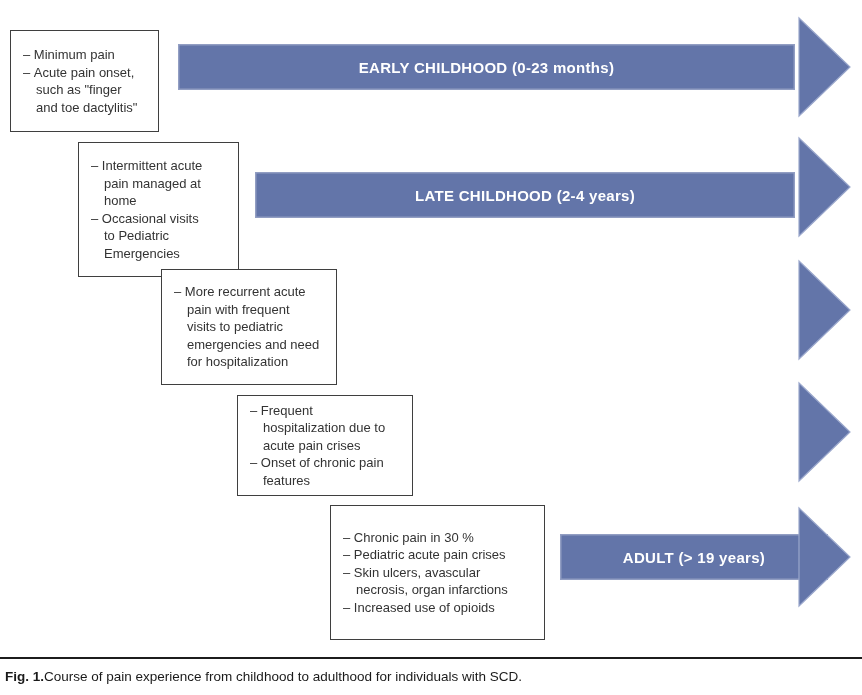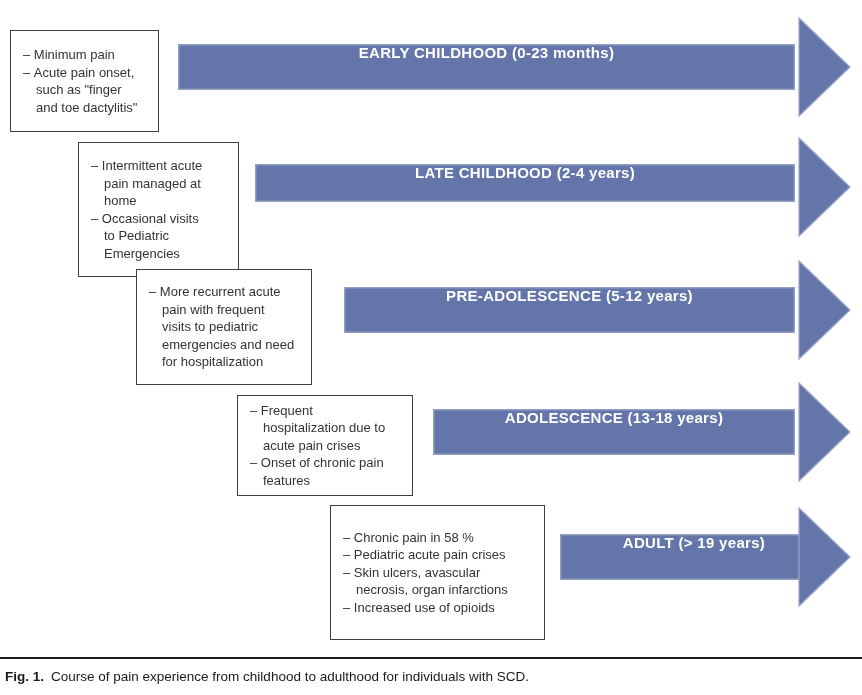--- a/index.html
+++ b/index.html
@@ -40,42 +40,43 @@
   }
   .note {
     white-space: pre-line;
     padding-left: 13px;
     text-indent: -13px;
   }
   .note::before { content: "\2013\00a0"; }
 
   .b1 { left: 10px;  top: 15px;  width: 149px; height: 102px; }
   .b2 { left: 78px;  top: 127px; width: 161px; height: 135px; }
-  .b3 { left: 136px; top: 254px; width: 176px; height: 116px; }
+  .b3 { left: 161px; top: 254px; width: 176px; height: 116px; }
   .b4 { left: 237px; top: 380px; width: 176px; height: 101px; }
   .b5 { left: 330px; top: 490px; width: 215px; height: 135px; }
 
   
   .arrow-body {
     position: absolute;
     background: var(--arrow-fill);
     box-shadow: inset 0 0 0 1.5px rgba(255,255,255,0.30);
     display: flex;
+    align-items: center;
     justify-content: center;
     z-index: 1;
   }
   .stage-label {
     color: var(--label-text);
     font-weight: 700;
     font-size: 15px;
     letter-spacing: 0.3px;
     white-space: nowrap;
   }
   .a1 { left: 178px; top: 44px;  width: 617px; height: 46px; }
-  .a2 { left: 255px; top: 164px; width: 540px; height: 38px; }
+  .a2 { left: 255px; top: 172px; width: 540px; height: 46px; }
   .a3 { left: 344px; top: 287px; width: 451px; height: 46px; }
   .a4 { left: 433px; top: 409px; width: 362px; height: 46px; }
   .a5 { left: 560px; top: 534px; width: 268px; height: 46px; }
 
   .arrow-head {
     position: absolute;
     left: 798px;
     width: 53px;
     height: 100px;
     overflow: visible;
@@ -104,21 +105,20 @@
     position: absolute;
     left: 5px;
     top: 668px;
     width: 850px;
     color: var(--caption-text);
     font-size: 13.5px;
     line-height: 17px;
   }
   .caption .fig-label {
     font-weight: 700;
-    margin-right: 7px;
   }
 </style>
 </head>
 <body>
 
 <div class="canvas" style="--arrow-fill: #6375A9; --arrow-edge: #9AA7CC; --box-border: #3F3F3F; --note-text: #333333; --label-text: #FFFFFF;">
 
   <div class="box b1">
       <div class="note">Minimum pain</div>
       <div class="note">Acute pain onset,
@@ -147,43 +147,37 @@
     <polygon points="1,1 52,50 1,99"></polygon>
   </svg>
 
   <div class="box b3">
       <div class="note">More recurrent acute
 pain with frequent
 visits to pediatric
 emergencies and need
 for hospitalization</div>
     </div>
-  <div class="arrow-body a3">
-    <span class="stage-label">PRE-ADOLESCENCE (5-12 years)</span>
-  </div>
   <svg class="arrow-head h3" viewBox="0 0 53 100">
     <polygon points="1,1 52,50 1,99"></polygon>
   </svg>
 
   <div class="box b4">
       <div class="note">Frequent
 hospitalization due to
 acute pain crises</div>
       <div class="note">Onset of chronic pain
 features</div>
     </div>
-  <div class="arrow-body a4">
-    <span class="stage-label">ADOLESCENCE (13-18 years)</span>
-  </div>
   <svg class="arrow-head h4" viewBox="0 0 53 100">
     <polygon points="1,1 52,50 1,99"></polygon>
   </svg>
 
   <div class="box b5">
-      <div class="note">Chronic pain in 58 %</div>
+      <div class="note">Chronic pain in 30 %</div>
       <div class="note">Pediatric acute pain crises</div>
       <div class="note">Skin ulcers, avascular
 necrosis, organ infarctions</div>
       <div class="note">Increased use of opioids</div>
     </div>
   <div class="arrow-body a5">
     <span class="stage-label">ADULT (&gt; 19 years)</span>
   </div>
   <svg class="arrow-head h5" viewBox="0 0 53 100">
     <polygon points="1,1 52,50 1,99"></polygon>

